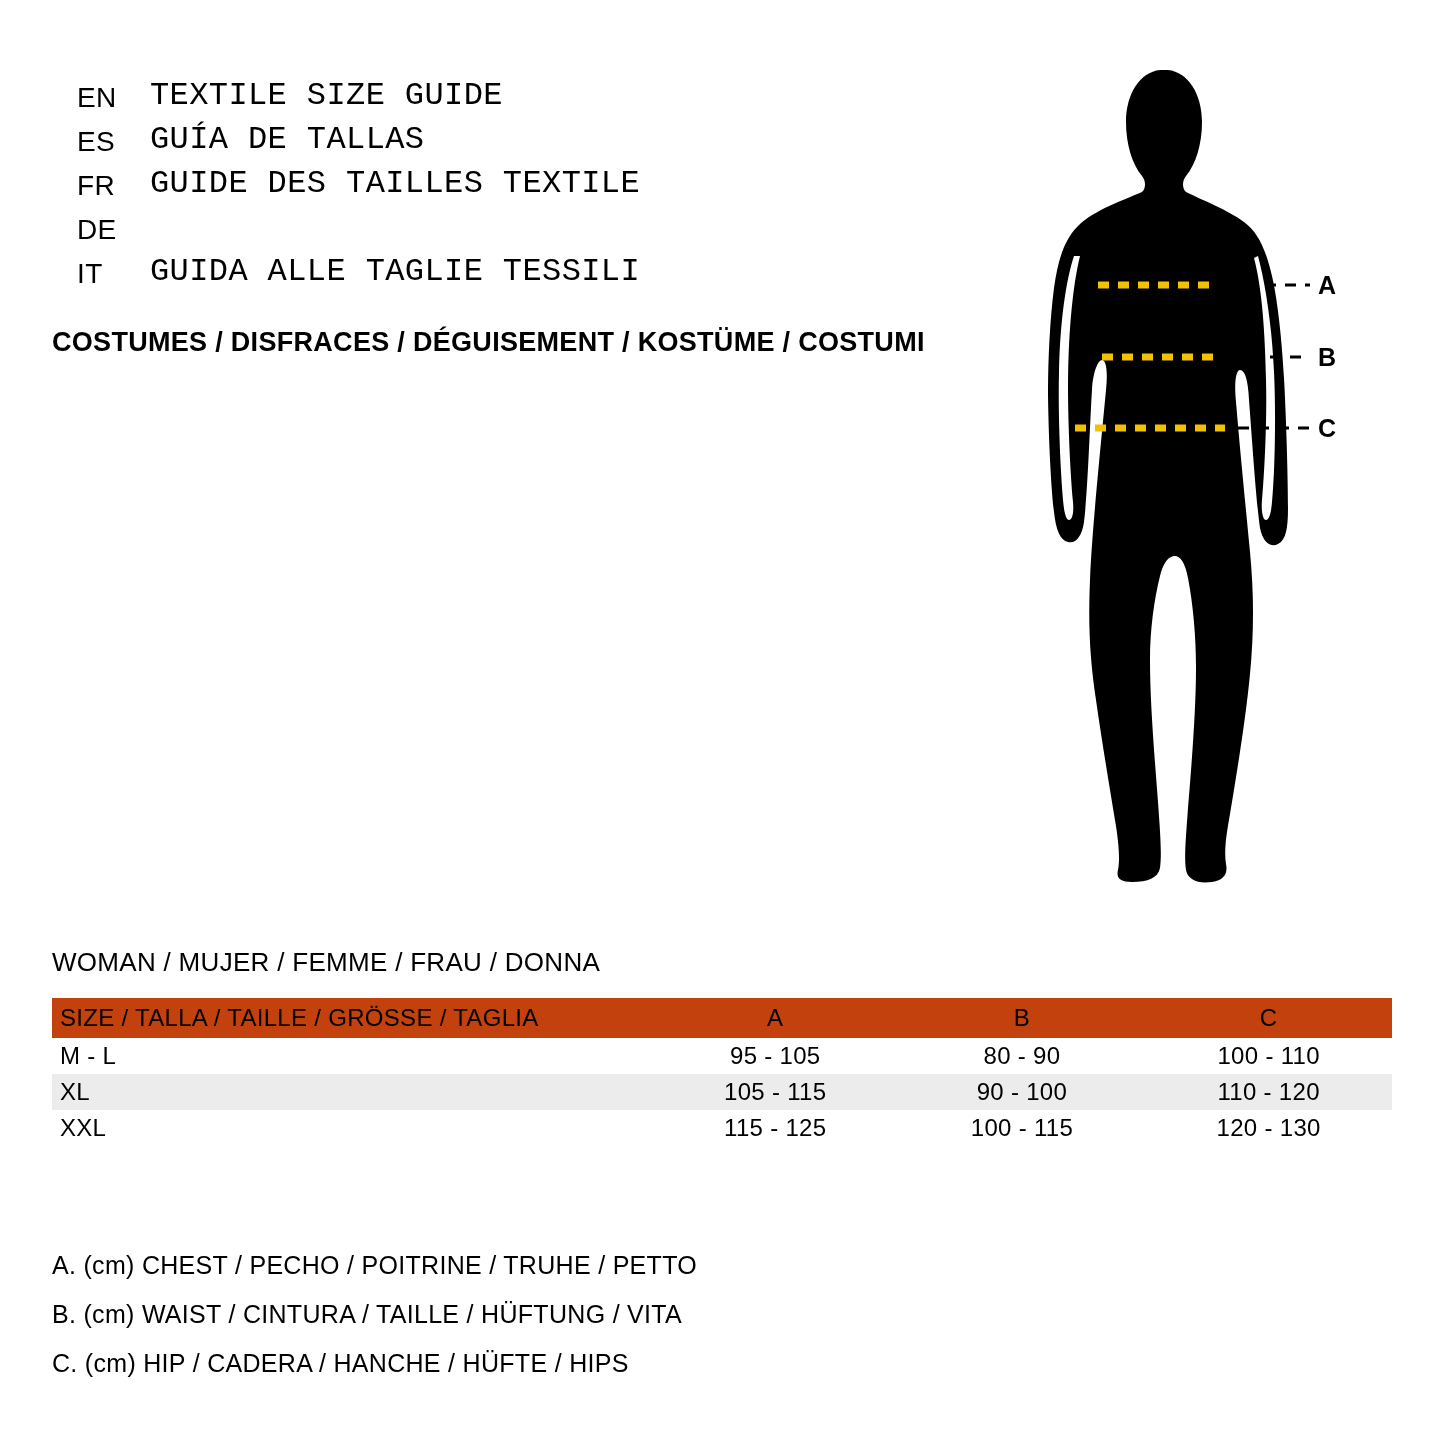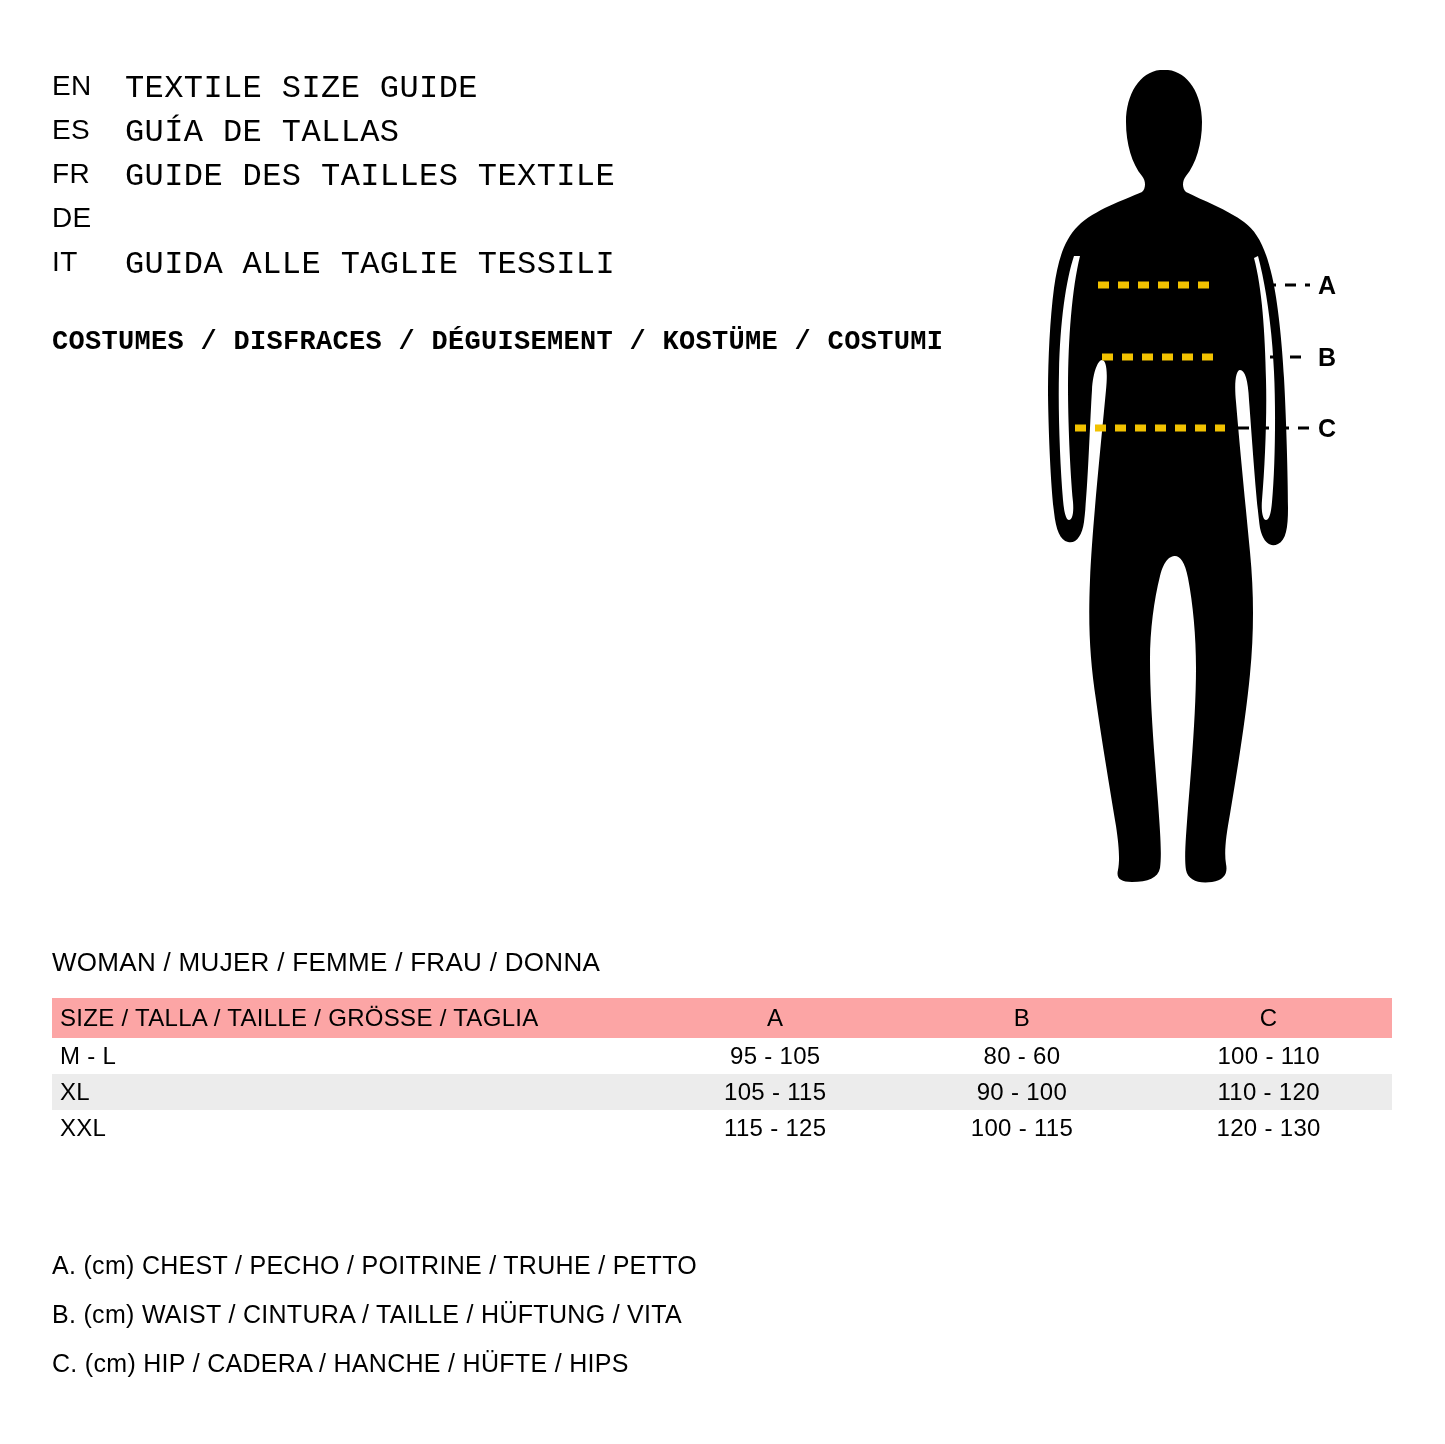--- a/index.html
+++ b/index.html
@@ -17,43 +17,43 @@
   }
 
   
   .lang-block {
     position: absolute;
     left: 52px;
     top: 70px;
   }
   .lang-row {
     display: flex;
-    align-items: flex-start;
+    align-items: flex-end;
     height: 44px;
+    margin-left: 25px;
   }
   .lang-code {
     width: 73px;
     font-size: 28px;
     letter-spacing: 0.4px;
   }
   .lang-text {
     font-size: 32px;
     letter-spacing: 0.4px;
     white-space: nowrap;
     font-family: Liberation Mono, monospace;
   }
   .costumes-line {
     position: absolute;
     left: 52px;
     top: 327px;
     font-size: 27px;
     font-weight: bold;
     letter-spacing: 0.3px;
     white-space: nowrap;
-    font-family: Liberation Mono, monospace;
   }
 
   
   .figure-wrap {
     position: absolute;
     left: 1020px;
     top: 60px;
     width: 360px;
     height: 830px;
   }
@@ -83,21 +83,21 @@
     font-size: 24px;
   }
   table.size-table th,
   table.size-table td {
     padding: 0;
     height: 36px;
     font-weight: normal;
     letter-spacing: 0.3px;
   }
   table.size-table thead th {
-    background: #fca5a5;
+    background: #c2410c;
     height: 40px;
   }
   table.size-table tbody tr:nth-child(odd) { background: #ffffff; }
   table.size-table tbody tr:nth-child(even) { background: #ececec; }
   .col-size { text-align: left; padding-left: 8px !important; width: 595px; }
   .col-val  { text-align: center; width: 248px; }
 
   
   .legend {
     position: absolute;
@@ -235,21 +235,21 @@
       <th class="col-size">SIZE / TALLA / TAILLE / GRÖSSE / TAGLIA</th>
       <th class="col-val">A</th>
       <th class="col-val">B</th>
       <th class="col-val">C</th>
     </tr>
   </thead>
   <tbody>
     <tr>
       <td class="col-size">M - L</td>
       <td class="col-val">95 - 105</td>
-      <td class="col-val">80 - 60</td>
+      <td class="col-val">80 - 90</td>
       <td class="col-val">100 - 110</td>
     </tr>
     <tr>
       <td class="col-size">XL</td>
       <td class="col-val">105 - 115</td>
       <td class="col-val">90 - 100</td>
       <td class="col-val">110 - 120</td>
     </tr>
     <tr>
       <td class="col-size">XXL</td>

